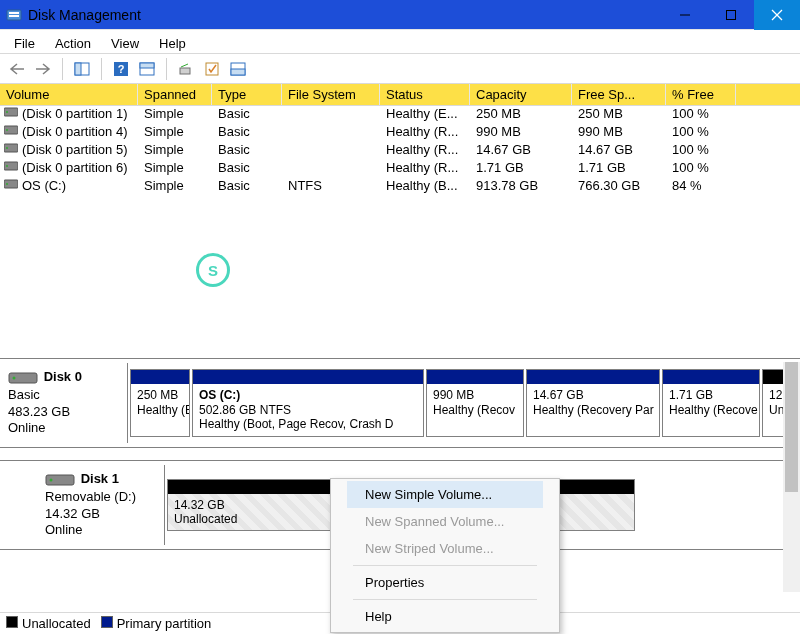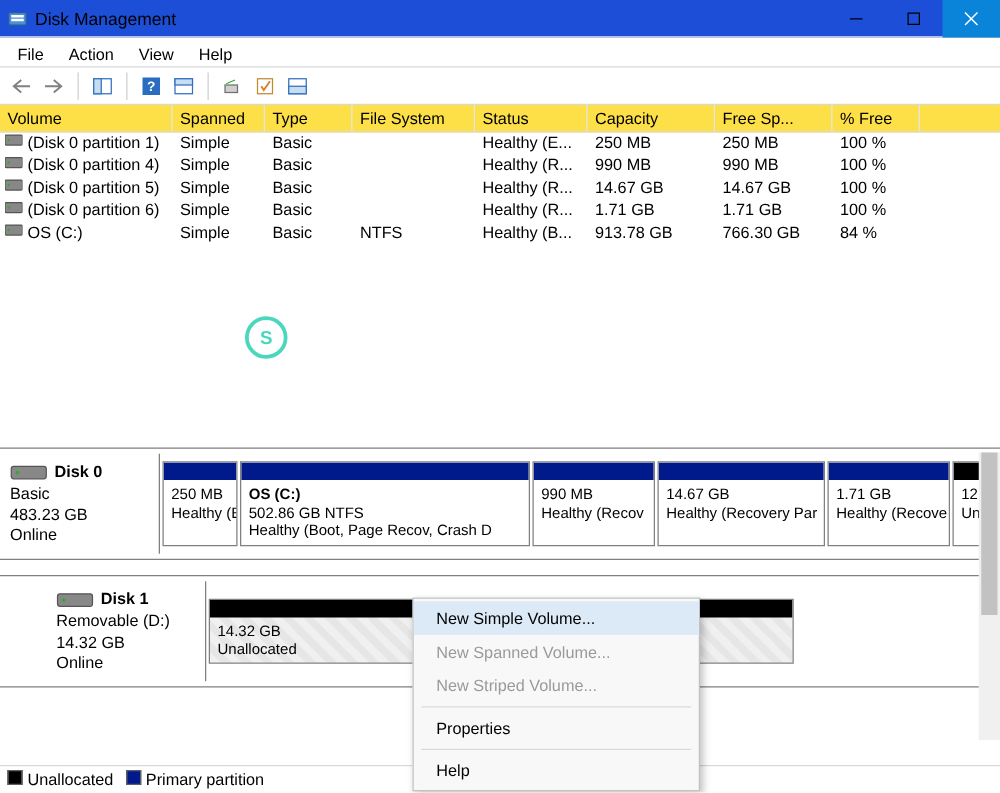--- a/index.html
+++ b/index.html
@@ -63,21 +63,21 @@
 .scrollbar { position: absolute; top: 362px; right: 0; width: 17px; height: 230px; background: #f0f0f0; }
 .scrollbar .thumb { position: absolute; top: 0; left: 2px; right: 2px; height: 130px; background: #c2c2c2; }
 
 
 .legend { position: absolute; bottom: 0; left: 0; right: 0; height: 22px; border-top: 1px solid #d9d9d9; display: flex; align-items: center; gap: 10px; padding: 0 6px; font-size: 13px; }
 .legend .swatch { width: 12px; height: 12px; border: 1px solid #606060; display: inline-block; margin-right: 4px; }
 .legend .swatch.black { background: #000; }
 .legend .swatch.blue { background: #001a8c; }
 
 
-.ctxmenu { position: absolute; left: 330px; top: 478px; width: 230px; background: #f8f8f8; border: 1px solid #c2c2c2; box-shadow: 2px 3px 6px rgba(0,0,0,0.25); padding: 2px 0; z-index: 20; }
+.ctxmenu { position: absolute; left: 330px; top: 478px; width: 230px; background: #f8f8f8; border: 1px solid #c2c2c2; box-shadow: 2px 3px 6px rgba(0,0,0,0.25); padding: 2px 16px; z-index: 20; }
 .ctxmenu .mi { padding: 6px 18px; font-size: 13px; color: #000; }
 .ctxmenu .mi.hover { background: #dceaf7; }
 .ctxmenu .mi.disabled { color: #9a9a9a; }
 .ctxmenu .divider { height: 1px; background: #dadada; margin: 3px 6px; }
 </style>
 </head>
 <body>
 
 <div class="titlebar">
   <svg class="app-icon" viewBox="0 0 16 16">

